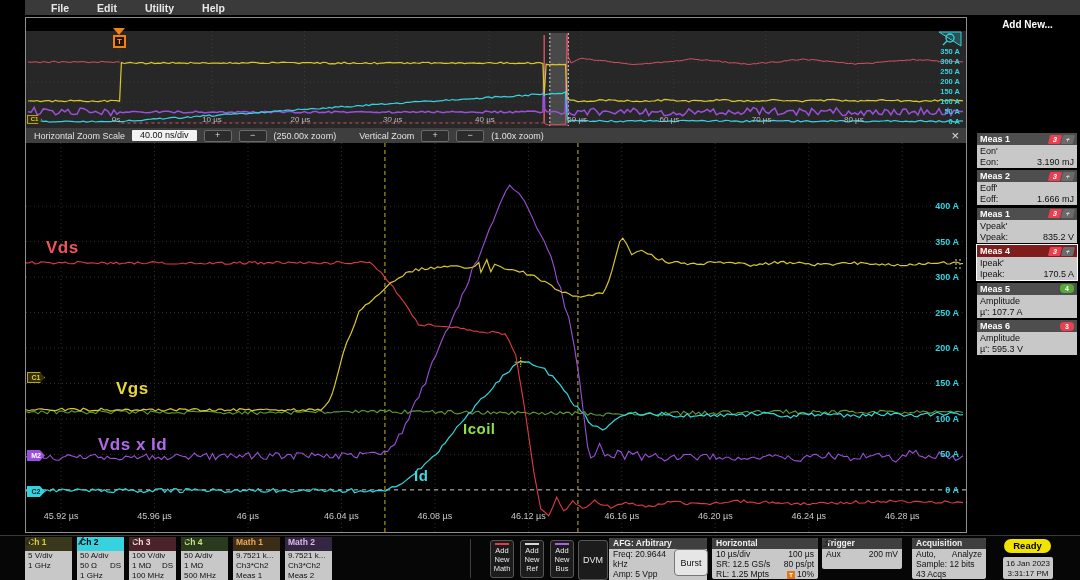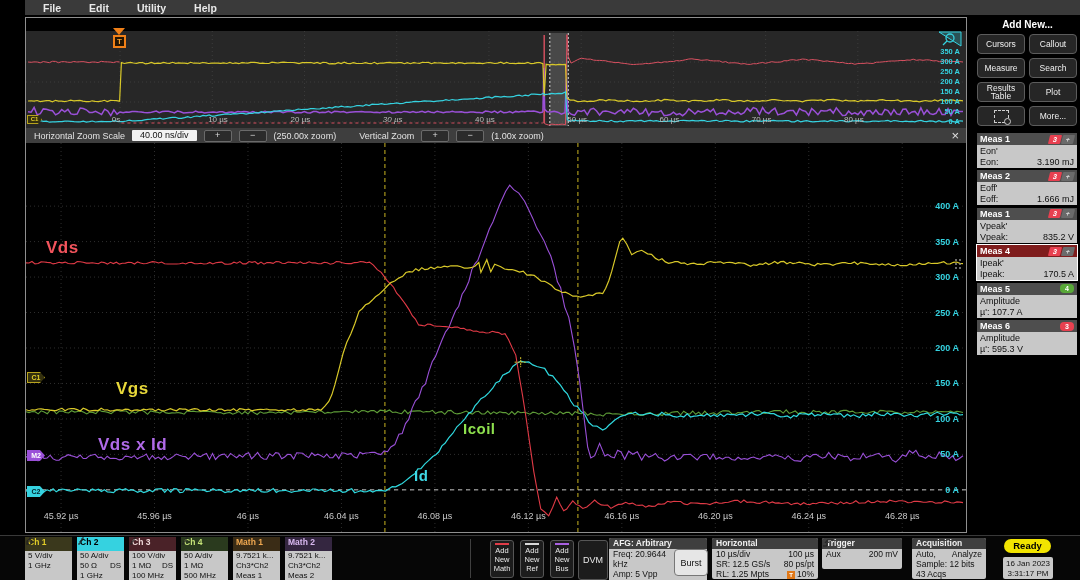--- a/index.html
+++ b/index.html
@@ -1,19 +1,19 @@
 <!DOCTYPE html>
 <html><head>
 <meta charset="utf-8">
 <style>
   html,body{margin:0;padding:0;background:#000;}
   body{width:1080px;height:580px;overflow:hidden;font-family:"Liberation Sans","DejaVu Sans",sans-serif;}
   .screen{position:relative;width:1080px;height:580px;background:#000;}
   
-  .menubar{position:absolute;left:25px;top:0;right:0;height:15px;background:#3a3a3a;display:flex;align-items:center;gap:28px;padding-left:18px;}
+  .menubar{position:absolute;left:25px;top:0;right:0;height:15px;background:#3a3a3a;display:flex;align-items:center;gap:28px;padding-left:26px;}
   .menu-item{color:#e9e9e9;font-size:10.5px;font-weight:bold;}
   
   .wave-window{position:absolute;left:25px;top:17px;width:942px;height:516px;border:1px solid #8f8f8f;background:#000;box-sizing:border-box;}
   .titlebar{position:absolute;left:0;top:0;right:0;height:13px;background:#2d2d2d;color:#f0f0f0;font-size:10px;line-height:13px;padding-left:8px;}
   .overview{position:absolute;left:0;top:13px;width:940px;height:97px;background:#272727;}
   .zoombar{position:absolute;left:0;top:110px;width:940px;height:15px;background:#3e3e3e;display:flex;align-items:center;gap:7px;padding-left:8px;box-sizing:border-box;color:#e2e2e2;font-size:9px;}
   .zb-input{background:#f2f2f2;color:#111;height:11px;line-height:11px;padding:0 8px;border-radius:1px;}
   .zb-btn{width:26px;height:10px;background:#2b2b2b;border:1px solid #6a6a6a;border-radius:2px;color:#ddd;font-size:9px;line-height:8px;text-align:center;}
   .zb-close{position:absolute;right:7px;top:0;color:#e0e0e0;font-size:13px;line-height:15px;}
   .mainplot{position:absolute;left:0;top:125px;width:940px;height:389px;background:#000;}
@@ -105,21 +105,21 @@
           <path d="M95.4 92.0L98.4 92.0L101.4 92.0L104.4 92.0L107.5 92.0L110.5 92.0L113.5 92.0L116.5 92.0L119.5 92.0L122.5 92.0L125.5 92.0L128.5 92.0L131.5 92.0L134.5 92.0L137.5 92.0L140.5 92.0L143.5 92.0L146.5 92.0L149.6 92.0L152.6 92.0L155.6 92.0L158.6 92.0L161.6 92.0L164.6 92.0L167.6 92.0L170.6 92.0L173.6 92.0L176.6 92.0L179.6 92.0L182.6 92.0L185.6 92.0L188.7 92.0L191.7 92.0L194.7 92.0L197.7 92.0L200.7 92.0L203.7 92.0L206.7 92.0L209.7 92.0L212.7 92.0L215.7 92.0L218.7 92.0L221.7 92.0L224.7 92.0L227.7 92.0L230.8 92.0L233.8 92.0L236.8 92.0L239.8 92.0L242.8 92.0L245.8 92.0L248.8 92.0L251.8 92.0L254.8 92.0L257.8 92.0L260.8 92.0L263.8 92.0L266.8 92.0L269.8 92.0L272.9 92.0L275.9 92.0L278.9 92.0L281.9 92.0L284.9 92.0L287.9 92.0L290.9 92.0L293.9 92.0L296.9 92.0L299.9 92.0L302.9 92.0L305.9 92.0L308.9 92.0L311.9 92.0L315.0 92.0L318.0 92.0L321.0 92.0L324.0 92.0L327.0 92.0L330.0 92.0L333.0 92.0L336.0 92.0L339.0 92.0L342.0 92.0L345.0 92.0L348.0 92.0L351.0 92.0L354.1 92.0L357.1 92.0L360.1 92.0L363.1 92.0L366.1 92.0L369.1 92.0L372.1 92.0L375.1 92.0L378.1 92.0L381.1 92.0L384.1 92.0L387.1 92.0L390.1 92.0L393.1 92.0L396.2 92.0L399.2 92.0L402.2 92.0L405.2 92.0L408.2 92.0L411.2 92.0L414.2 92.0L417.2 92.0L420.2 92.0L423.2 92.0L426.2 92.0L429.2 92.0L432.2 92.0L435.2 92.0L438.3 92.0L441.3 92.0L444.3 92.0L447.3 92.0L450.3 92.0L453.3 92.0L456.3 92.0L459.3 92.0L462.3 92.0L465.3 92.0L468.3 92.0L471.3 92.0L474.3 92.0L477.3 92.0L480.4 92.0L483.4 92.0L486.4 92.0L489.4 92.0L492.4 92.0L495.4 92.0L498.4 92.0L501.4 92.0L504.4 92.0L507.4 92.0L510.4 92.0L513.4 92.0L516.4 92.0" fill="none" stroke="#d85060" stroke-width="1" stroke-dasharray="3 3"></path>
           <path d="M516.4 92.0L517.8 91.7L518.2 4.0L518.6 92.7L522.4 94.0L525.9 93.1L529.3 93.6L532.7 93.6L536.1 93.1L539.5 93.7L540.9 3.6L542.3 25.5L545.0 32.1L548.4 30.4L551.8 28.6L555.2 27.2L558.3 27.7L561.3 28.2L564.4 28.1L567.5 29.1L570.6 29.4L573.6 29.4L576.7 29.6L579.8 29.8L582.8 30.7L585.9 31.0L589.0 31.7L592.1 31.4L595.1 32.1L598.2 32.4L601.3 32.8L604.4 33.3L607.4 33.5L610.5 33.3L613.6 33.1L616.7 33.0L619.7 32.4L622.8 32.7L625.9 32.2L629.0 31.7L632.0 31.1L635.1 31.8L638.2 30.8L641.3 31.0L644.3 30.4L647.4 30.5L650.5 29.6L653.6 29.9L656.6 29.4L659.7 28.7L662.8 28.0L665.9 27.8L668.9 28.3L672.0 28.6L675.1 29.3L678.1 29.1L681.2 28.8L684.3 29.6L687.4 29.9L690.4 29.9L693.5 29.9L696.6 31.3L699.7 30.6L702.7 32.0L705.8 31.8L708.9 31.8L712.0 32.1L715.0 33.0L718.1 32.6L721.2 33.3L724.3 33.4L727.3 32.7L730.4 32.8L733.5 32.0L736.6 31.5L739.6 32.3L742.7 31.5L745.8 30.7L748.9 31.2L751.9 31.2L755.0 31.0L758.1 29.7L761.2 29.8L764.2 28.9L767.3 28.7L770.4 29.3L773.5 28.7L776.5 28.0L779.6 28.3L782.7 29.3L785.7 28.5L788.8 28.8L791.9 29.1L795.0 29.8L798.0 30.4L801.1 29.9L804.2 30.6L807.3 30.6L810.3 31.2L813.4 31.7L816.5 31.4L819.6 32.3L822.6 32.6L825.7 32.3L828.8 33.3L831.9 32.6L834.9 32.4L838.0 32.4L841.1 32.0L844.2 32.4L847.2 32.4L850.3 31.2L853.4 31.2L856.5 30.9L859.5 30.6L862.6 30.2L865.7 30.0L868.8 30.0L871.8 29.8L874.9 29.4L878.0 29.6L881.0 29.0L884.1 29.2L887.2 28.2L890.5 29.3L893.8 28.8L897.1 29.3L900.4 28.8L903.7 29.0L907.0 29.9L910.3 29.7L913.6 30.7L916.9 30.1L920.3 29.9L923.6 30.4L927.0 30.5L930.3 30.5L933.7 30.6L937.0 31.0" fill="none" stroke="#d85060" stroke-width="1"></path>
           <path d="M2.0 80.8L5.1 81.3L8.1 76.5L11.2 83.9L14.3 82.7L17.3 77.9L20.4 78.2L23.5 79.3L26.5 79.8L29.6 83.9L32.7 82.2L35.7 78.6L38.8 80.8L41.9 78.3L45.0 82.9L48.0 83.6L51.1 83.0L54.2 77.0L57.2 77.5L60.3 78.8L63.4 81.4L66.4 81.4L69.5 80.4L72.6 81.9L75.6 83.5L78.7 78.2L81.8 80.0L84.8 84.6L87.9 78.9L91.0 83.1L94.0 80.8" fill="none" stroke="#9a50d8" stroke-width="1.5"></path>
           <path d="M94.0 81.0L97.1 81.7L100.1 81.1L103.1 81.3L106.1 80.5L109.1 80.4L112.2 80.7L115.2 80.9L118.2 81.4L121.2 81.7L124.2 81.6L127.3 80.7L130.3 80.0L133.3 81.7L136.3 80.5L139.3 80.3L142.4 80.3L145.4 80.9L148.4 81.9L151.4 80.0L154.5 80.8L157.5 81.9L160.5 81.7L163.5 81.5L166.5 81.6L169.6 80.0L172.6 81.2L175.6 81.0L178.6 82.0L181.6 81.6L184.7 81.2L187.7 81.1L190.7 81.4L193.7 80.7L196.7 80.8L199.8 81.9L202.8 81.2L205.8 81.1L208.8 81.7L211.8 80.6L214.9 81.1L217.9 80.5L220.9 80.7L223.9 81.8L226.9 80.6L230.0 81.6L233.0 81.9L236.0 81.1L239.0 80.3L242.0 81.1L245.1 81.8L248.1 80.3L251.1 80.6L254.1 80.6L257.1 81.6L260.2 80.7L263.2 80.2L266.2 80.5L269.2 81.9L272.2 81.5L275.3 81.7L278.3 80.5L281.3 81.8L284.3 81.9L287.4 80.5L290.4 80.5L293.4 81.8L296.4 81.2L299.4 81.5L302.5 80.3L305.5 82.0L308.5 80.3L311.5 80.6L314.5 81.1L317.6 80.6L320.6 81.8L323.6 81.3L326.6 80.9L329.6 80.8L332.7 80.8L335.7 80.5L338.7 81.1L341.7 81.1L344.7 81.1L347.8 81.6L350.8 81.3L353.8 81.8L356.8 80.9L359.8 81.2L362.9 80.2L365.9 81.9L368.9 81.8L371.9 81.1L374.9 81.6L378.0 80.4L381.0 80.7L384.0 81.5L387.0 80.6L390.0 81.4L393.1 81.0L396.1 80.2L399.1 81.4L402.1 80.4L405.1 81.3L408.2 81.7L411.2 80.2L414.2 81.1L417.2 81.7L420.3 81.1L423.3 81.1L426.3 80.2L429.3 81.1L432.3 81.1L435.4 80.8L438.4 81.4L441.4 81.4L444.4 81.0L447.4 80.9L450.5 81.6L453.5 81.4L456.5 82.0L459.5 80.1L462.5 80.4L465.6 81.5L468.6 80.1L471.6 81.8L474.6 80.0L477.6 81.7L480.7 81.6L483.7 80.5L486.7 81.9L489.7 80.4L492.7 81.0L495.8 80.2L498.8 80.7L501.8 80.1L504.8 80.2L507.8 80.1L510.9 80.7L513.9 81.7L516.9 81.0" fill="none" stroke="#9a50d8" stroke-width="1.5"></path>
           <path d="M516.9 81.0L517.8 37.1L518.7 78.4L521.1 80.8L524.7 81.0L528.2 80.2L531.8 81.2L535.4 83.1L539.0 81.8L540.4 47.8L541.8 80.2L545.1 83.2L548.5 84.3L551.8 79.5L555.2 80.5L558.3 79.1L561.3 83.9L564.4 78.4L567.5 77.3L570.6 80.0L573.6 84.1L576.7 80.4L579.8 79.9L582.8 80.6L585.9 81.8L589.0 82.9L592.1 80.4L595.1 78.9L598.2 82.1L601.3 78.5L604.4 81.0L607.4 77.3L610.5 79.0L613.6 83.0L616.7 82.0L619.7 77.9L622.8 84.6L625.9 80.5L629.0 80.9L632.0 81.1L635.1 79.6L638.2 84.6L641.3 84.3L644.3 83.6L647.4 81.2L650.5 83.7L653.6 82.6L656.6 84.7L659.7 82.3L662.8 77.9L665.9 80.3L668.9 83.0L672.0 79.9L675.1 81.3L678.1 80.2L681.2 78.4L684.3 80.7L687.4 77.9L690.4 83.8L693.5 82.2L696.6 82.0L699.7 83.5L702.7 79.3L705.8 81.4L708.9 82.8L712.0 81.1L715.0 83.3L718.1 81.7L721.2 77.2L724.3 80.3L727.3 76.6L730.4 77.8L733.5 83.4L736.6 76.5L739.6 81.0L742.7 82.5L745.8 79.3L748.9 77.2L751.9 83.9L755.0 82.9L758.1 82.2L761.2 80.0L764.2 79.5L767.3 79.5L770.4 84.0L773.5 77.7L776.5 79.6L779.6 80.3L782.7 84.3L785.7 77.6L788.8 80.3L791.9 83.7L795.0 79.6L798.0 80.0L801.1 79.8L804.2 78.4L807.3 82.1L810.3 76.8L813.4 80.7L816.5 84.4L819.6 84.2L822.6 80.1L825.7 83.1L828.8 81.8L831.9 83.5L834.9 80.2L837.9 84.5L840.9 79.9L843.9 79.5L846.9 83.0L849.9 79.1L852.9 83.0L855.9 83.7L858.9 78.4L861.9 79.5L864.9 83.8L867.9 78.6L870.9 82.9L873.9 83.7L876.9 78.3L879.9 78.1L882.9 83.0L885.9 81.0L888.9 80.4L891.9 84.1L894.9 76.8L897.9 83.2L901.0 79.0L904.0 82.6L907.0 83.4L910.0 82.3L913.0 77.5L916.0 83.6L919.0 83.5L922.0 77.7L925.0 84.4L928.0 79.2L931.0 79.6L934.0 80.6L937.0 80.6" fill="none" stroke="#9a50d8" stroke-width="1.5"></path>
           <path d="M2.0 70.0L5.1 69.9L8.1 70.2L11.2 69.5L14.2 70.6L17.3 70.1L20.3 69.6L23.4 69.7L26.4 70.8L29.5 69.3L32.5 70.1L35.6 70.2L38.6 70.7L41.7 70.0L44.7 69.2L47.8 69.8L50.8 69.6L53.9 69.4L56.9 70.2L60.0 70.6L63.1 70.7L66.1 69.8L69.2 70.3L72.2 70.7L75.3 70.2L78.3 69.3L81.4 70.6L84.4 69.4L87.5 69.5L90.5 69.6L93.6 70.2L95.4 31.6L98.4 32.5L101.4 31.9L104.5 31.4L107.5 32.0L110.5 32.4L113.5 31.7L116.5 31.5L119.5 32.8L122.5 32.3L125.5 31.5L128.5 32.6L131.6 32.1L134.6 32.4L137.6 31.4L140.6 32.1L143.6 32.3L146.6 31.3L149.6 32.3L152.6 31.8L155.6 32.1L158.6 32.1L161.7 32.6L164.7 31.3L167.7 32.2L170.7 32.0L173.7 32.4L176.7 31.5L179.7 31.8L182.7 32.5L185.7 32.2L188.8 32.2L191.8 32.2L194.8 32.4L197.8 31.8L200.8 32.5L203.8 31.5L206.8 32.5L209.8 31.9L212.8 32.7L215.8 31.6L218.9 31.9L221.9 32.1L224.9 31.4L227.9 31.4L230.9 31.6L233.9 32.3L236.9 32.1L239.9 32.5L242.9 32.5L246.0 31.2L249.0 31.6L252.0 32.0L255.0 31.3L258.0 31.2L261.0 31.5L264.0 31.5L267.0 31.5L270.0 31.8L273.0 32.6L276.1 31.6L279.1 31.6L282.1 31.7L285.1 31.5L288.1 32.3L291.1 31.4L294.1 32.6L297.1 31.3L300.1 31.5L303.2 32.8L306.2 32.6L309.2 32.8L312.2 31.7L315.2 32.5L318.2 31.2L321.2 32.4L324.2 32.7L327.2 31.7L330.3 32.4L333.3 32.5L336.3 32.5L339.3 31.6L342.3 32.4L345.3 32.7L348.3 31.3L351.3 32.8L354.3 32.0L357.3 32.1L360.4 31.6L363.4 31.3L366.4 31.8L369.4 31.8L372.4 31.6L375.4 31.7L378.4 32.7L381.4 31.6L384.4 32.7L387.5 31.6L390.5 32.0L393.5 32.3L396.5 31.3L399.5 31.5L402.5 31.4L405.5 32.7L408.5 31.6L411.5 32.0L414.5 31.8L417.6 32.3L420.6 32.4L423.6 32.2L426.6 31.6L429.6 32.5L432.6 31.6L435.6 31.9L438.6 32.7L441.6 32.1L444.7 32.1L447.7 31.8L450.7 32.3L453.7 32.2L456.7 32.7L459.7 32.0L462.7 31.5L465.7 31.9L468.7 32.5L471.7 32.1L474.8 31.2L477.8 32.6L480.8 31.5L483.8 32.5L486.8 32.4L489.8 32.7L492.8 32.2L495.8 32.4L498.8 32.4L501.9 31.5L504.9 32.7L507.9 32.4L510.9 31.6L513.9 31.7L516.9 32.8L518.2 65.2L520.1 33.3L523.4 33.8L526.6 33.3L529.8 33.9L533.0 33.4L536.3 33.6L539.5 33.4L540.9 67.1L544.1 69.1L547.8 69.2L551.5 70.6L555.2 70.4L558.3 69.9L561.3 70.7L564.4 70.2L567.5 70.3L570.6 69.6L573.6 68.7L576.7 68.8L579.8 69.8L582.8 68.6L585.9 69.0L589.0 69.2L592.1 70.1L595.1 69.9L598.2 70.4L601.3 69.2L604.4 70.0L607.4 70.6L610.5 70.2L613.6 70.7L616.7 70.4L619.7 69.6L622.8 70.5L625.9 70.0L629.0 69.9L632.0 68.7L635.1 70.1L638.2 68.4L641.3 68.6L644.3 69.2L647.4 69.0L650.5 70.1L653.6 70.0L656.6 69.7L659.7 69.5L662.8 70.8L665.9 69.5L668.9 69.3L672.0 69.6L675.1 69.6L678.1 70.4L681.2 70.1L684.3 69.6L687.4 69.8L690.4 68.4L693.5 69.4L696.6 68.7L699.7 68.6L702.7 69.0L705.8 70.3L708.9 70.4L712.0 69.7L715.0 69.7L718.1 70.5L721.2 69.4L724.3 70.1L727.3 70.6L730.4 69.8L733.5 70.4L736.6 69.7L739.6 70.0L742.7 69.4L745.8 68.7L748.9 68.7L751.9 69.1L755.0 69.5L758.1 70.0L761.2 69.5L764.2 69.8L767.3 69.7L770.4 69.6L773.5 70.1L776.5 70.8L779.6 69.7L782.7 69.3L785.7 69.2L788.8 69.1L791.9 69.4L795.0 68.9L798.0 70.0L801.1 68.7L804.2 68.7L807.3 68.4L810.3 68.9L813.4 69.4L816.5 70.2L819.6 69.1L822.6 69.9L825.7 69.9L828.8 69.6L831.9 70.7L834.9 69.4L838.0 70.0L841.1 69.3L844.2 69.6L847.2 69.7L850.3 69.9L853.4 68.9L856.5 68.7L859.5 69.3L862.6 69.5L865.7 69.7L868.8 69.5L871.8 68.9L874.9 70.5L878.0 69.8L881.0 69.6L884.1 69.6L887.2 70.4L890.3 70.1L893.3 70.8L896.4 70.1L899.5 69.5L902.6 70.2L905.6 70.2L908.7 68.9L911.8 70.0L914.9 68.6L918.0 70.0L921.2 69.5L924.4 69.0L927.5 69.2L930.7 70.2L933.8 69.3L937.0 69.8" fill="none" stroke="#d8c829" stroke-width="1.2"></path>
           <path d="M2.0 90.4L5.1 90.8L8.1 89.8L11.2 89.6L14.3 89.7L17.3 90.4L20.4 90.2L23.5 91.2L26.5 90.8L29.6 90.9L32.7 90.6L35.7 90.6L38.8 90.1L41.9 90.1L45.0 90.3L48.0 90.7L51.1 90.9L54.2 90.9L57.2 90.1L60.3 91.1L63.4 90.6L66.4 90.0L69.5 91.0L72.6 90.7L75.6 90.4L78.7 90.6L81.8 90.5L84.8 90.7L87.9 89.7L91.0 90.4L94.0 90.7L97.1 90.7L100.2 90.0L103.3 89.1L106.3 89.9L109.4 89.9L112.5 89.6L115.6 89.7L118.6 88.9L121.7 88.3L124.8 88.1L127.9 87.7L130.9 87.9L134.0 87.2L137.1 88.2L140.2 87.5L143.2 86.9L146.3 86.4L149.4 86.3L152.5 87.4L155.5 87.3L158.6 86.6L161.7 85.6L164.8 86.7L167.8 85.5L170.9 85.0L174.0 85.6L177.0 84.4L180.1 84.9L183.2 84.0L186.3 85.3L189.3 84.9L192.4 84.2L195.5 83.6L198.6 83.2L201.6 82.9L204.7 83.4L207.8 82.6L210.9 82.8L213.9 82.5L217.0 82.4L220.1 83.1L223.2 82.3L226.2 82.3L229.3 81.7L232.4 81.9L235.5 80.7L238.5 81.8L241.6 80.9L244.7 80.8L247.8 80.0L250.8 80.1L253.9 79.7L257.0 80.0L260.1 79.2L263.1 79.0L266.2 79.6L269.3 79.1L272.3 78.0L275.4 78.5L278.5 78.4L281.6 78.3L284.6 77.6L287.7 77.6L290.8 78.0L293.9 77.8L296.9 76.9L300.0 77.5L303.1 76.4L306.2 77.0L309.2 75.6L312.3 76.1L315.4 75.2L318.5 76.0L321.5 75.6L324.6 76.1L327.7 75.5L330.8 74.7L333.8 74.7L336.9 75.2L340.0 73.6L343.1 74.5L346.1 73.2L349.2 73.3L352.3 73.4L355.4 72.6L358.4 73.4L361.5 73.2L364.6 72.7L367.7 72.5L370.7 71.9L373.8 72.6L376.9 72.5L379.9 71.4L383.0 71.3L386.1 70.9L389.2 70.4L392.2 70.7L395.3 70.3L398.4 69.8L401.5 70.1L404.5 70.1L407.6 70.7L410.7 70.1L413.8 69.8L416.8 69.7L419.9 68.7L423.0 69.5L426.1 68.5L429.1 69.2L432.2 68.8L435.3 68.3L438.4 68.0L441.4 68.1L444.5 67.9L447.6 67.8L450.7 67.2L453.7 67.8L456.8 67.4L459.9 66.1L463.0 65.9L466.0 67.1L469.0 65.4L472.0 65.7L475.0 66.1L478.1 65.4L481.1 65.9L484.1 65.9L487.1 65.7L490.2 64.6L493.2 64.1L496.2 65.2L499.2 64.1L502.3 64.8L505.3 63.1L508.3 63.1L511.3 63.3L514.3 63.7L517.4 62.4L518.7 63.5L522.2 63.1L525.7 62.3L529.1 62.8L532.6 62.3L536.0 62.6L539.5 61.0L541.3 88.8L544.8 90.0L548.3 89.1L551.7 89.8L555.2 89.4L558.2 89.7L561.2 89.5L564.2 90.5L567.2 90.2L570.2 90.3L573.2 89.3L576.2 89.9L579.2 90.3L582.2 90.6L585.2 89.3L588.3 90.7L591.3 90.8L594.3 90.0L597.3 90.8L600.3 89.8L603.3 89.7L606.3 89.7L609.3 90.2L612.3 89.6L615.3 89.4L618.3 90.5L621.3 89.8L624.3 89.4L627.3 90.2L630.3 89.7L633.3 90.3L636.4 90.5L639.4 90.3L642.4 90.2L645.4 89.9L648.4 90.8L651.4 90.2L654.4 89.5L657.4 89.4L660.4 89.6L663.4 89.8L666.4 89.3L669.4 89.8L672.4 89.9L675.4 89.4L678.4 89.6L681.5 90.5L684.5 90.2L687.5 89.6L690.5 89.3L693.5 90.5L696.5 90.1L699.5 89.4L702.5 89.5L705.5 90.3L708.5 89.8L711.5 90.1L714.5 90.8L717.5 90.9L720.5 89.5L723.5 90.8L726.5 89.7L729.6 89.8L732.6 89.9L735.6 90.4L738.6 89.3L741.6 89.9L744.6 89.7L747.6 89.4L750.6 89.8L753.6 89.8L756.6 89.9L759.6 89.6L762.6 89.7L765.6 90.9L768.6 90.9L771.6 89.5L774.7 90.9L777.7 90.1L780.7 89.7L783.7 90.3L786.7 90.9L789.7 90.6L792.7 90.4L795.7 90.1L798.7 89.8L801.7 90.6L804.7 89.4L807.7 89.8L810.7 90.3L813.7 89.5L816.7 89.7L819.7 90.6L822.8 90.9L825.8 89.9L828.8 89.9L831.8 89.6L834.8 89.9L837.8 90.7L840.8 90.8L843.8 90.6L846.8 90.2L849.8 90.1L852.8 90.4L855.8 90.0L858.8 89.8L861.8 89.4L864.8 90.6L867.9 89.5L870.9 89.9L873.9 90.5L876.9 90.6L879.9 90.2L882.9 90.7L885.9 90.3L888.9 90.8L891.9 89.9L894.9 89.4L897.9 90.4L900.9 90.7L903.9 89.9L906.9 90.1L909.9 91.0L912.9 89.7L916.0 90.8L919.0 90.9L922.0 89.9L925.0 89.9L928.0 90.8L931.0 90.9L934.0 89.8L937.0 90.2" fill="none" stroke="#35d2e0" stroke-width="1.2"></path>
         </svg>
       <div id="ov-xticks">
           <span class="ov-xtick" style="left: 66.0428px; top: 84px;">0s</span>
-          <span class="ov-xtick" style="left: 168px; top: 84px;">10 µs</span>
+          <span class="ov-xtick" style="left: 162px; top: 84px;">10 µs</span>
           <span class="ov-xtick" style="left: 250.497px; top: 84px;">20 µs</span>
           <span class="ov-xtick" style="left: 342.725px; top: 84px; font-style: italic;">30 µs</span>
           <span class="ov-xtick" style="left: 434.952px; top: 84px;">40 µs</span>
           <span class="ov-xtick" style="left: 527.179px; top: 84px;">50 µs</span>
           <span class="ov-xtick" style="left: 619.406px; top: 84px;">60 µs</span>
           <span class="ov-xtick" style="left: 711.634px; top: 84px;">70 µs</span>
           <span class="ov-xtick" style="left: 803.861px; top: 84px;">80 µs</span>
         </div>
         <div id="ov-yticks">
           <span class="ov-ytick" style="left: 894px; top: 16px;">350 A</span>
@@ -231,34 +231,20 @@
           <i></i>
           <i></i>
           <i></i>
           <i></i>
         </div>
     </div>
   </div>
 
   <div class="right-panel">
     <div class="rp-title">Add New...</div>
-    <div class="rp-grid" id="rp-grid">
-        <div class="rp-btn">Cursors</div>
-        <div class="rp-btn">Callout</div>
-        <div class="rp-btn">Measure</div>
-        <div class="rp-btn">Search</div>
-        <div class="rp-btn">Results Table</div>
-        <div class="rp-btn">Plot</div>
-        <div class="rp-btn">
-          <span class="zoomsel">
-            <i></i>
-          </span>
-        </div>
-        <div class="rp-btn">More...</div>
-      </div>
     <div id="meas-list" style="position:absolute;left:0;top:0;width:105px;">
         <div class="meas-card" style="top: 118px;">
           <div class="meas-hdr">
             <span class="nm">Meas 1</span>
             <span class="badge-wrap">
               <span class="b-skew" style="background: rgb(232, 64, 80);">3</span>
               <span class="b-skew b-plus">+</span>
             </span>
           </div>
           <div class="meas-body">

